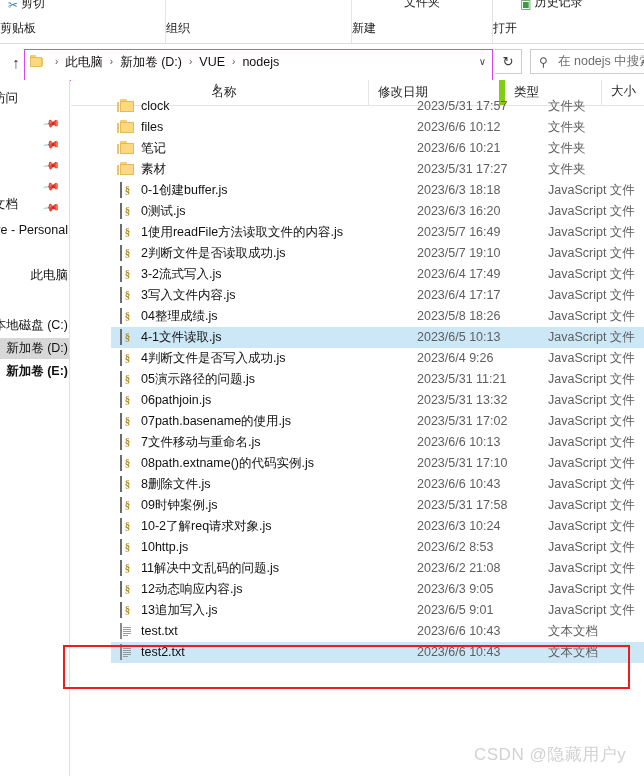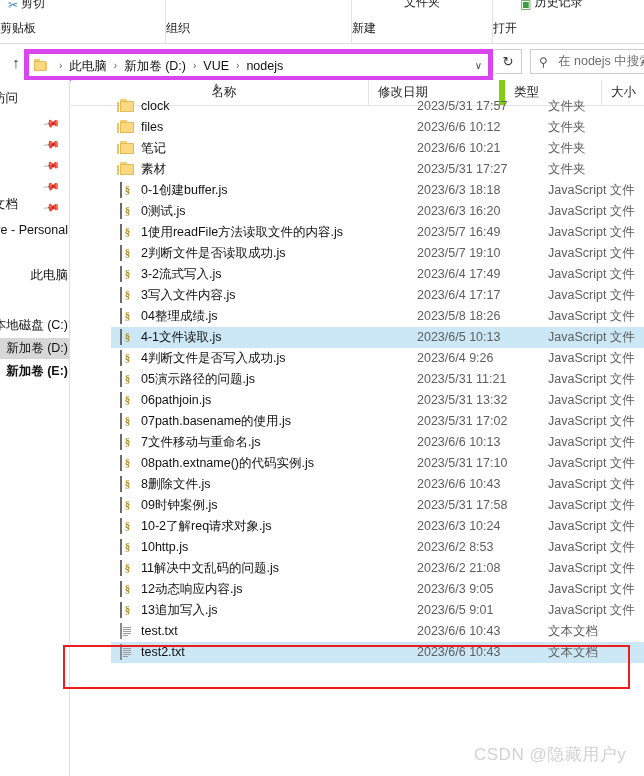--- a/index.html
+++ b/index.html
@@ -77,21 +77,21 @@
     width: 20px; height: 20px;
     text-align: center;
     line-height: 19px;
     font-size: 15px;
     color: #3a3a3a;
   }
   .address-box {
     position: absolute;
     left: 24px; top: 5px;
     width: 469px; height: 32px;
-    border: 5px solid #d946ef;
+    border: 1px solid #d946ef;
     background: #ffffff;
     box-sizing: border-box;
   }
   .addr-folder-icon {
     position: absolute;
     left: 5px; top: 5px;
     width: 14px; height: 12px;
   }
   .crumbs {
     position: absolute;
@@ -218,21 +218,21 @@
     line-height: 25px;
     font-size: 12.5px;
     color: #1f1f1f;
     padding-left: 9px;
     box-sizing: border-box;
     white-space: nowrap;
   }
   .ch-name { left: 0;   width: 297px; text-align: center; }
   .ch-date { left: 297px; width: 131px; border-left: 1px solid #e4e4e4; }
   .ch-type { left: 428px; width: 102px; border-left: 6px solid #84cc16; }
-  .ch-size { left: 530px; width: 43px;  border-left: 1px solid #e4e4e4; }
+  .ch-size { left: 530px; width: 43px;  border-left: 1px solid #e4e4e4; font-family: Liberation Mono, monospace; }
   .sort-caret {
     position: absolute;
     left: 142px; top: 1px;
     font-size: 9px;
     color: #555;
     line-height: 10px;
   }
 
   .rows {
     position: absolute;

